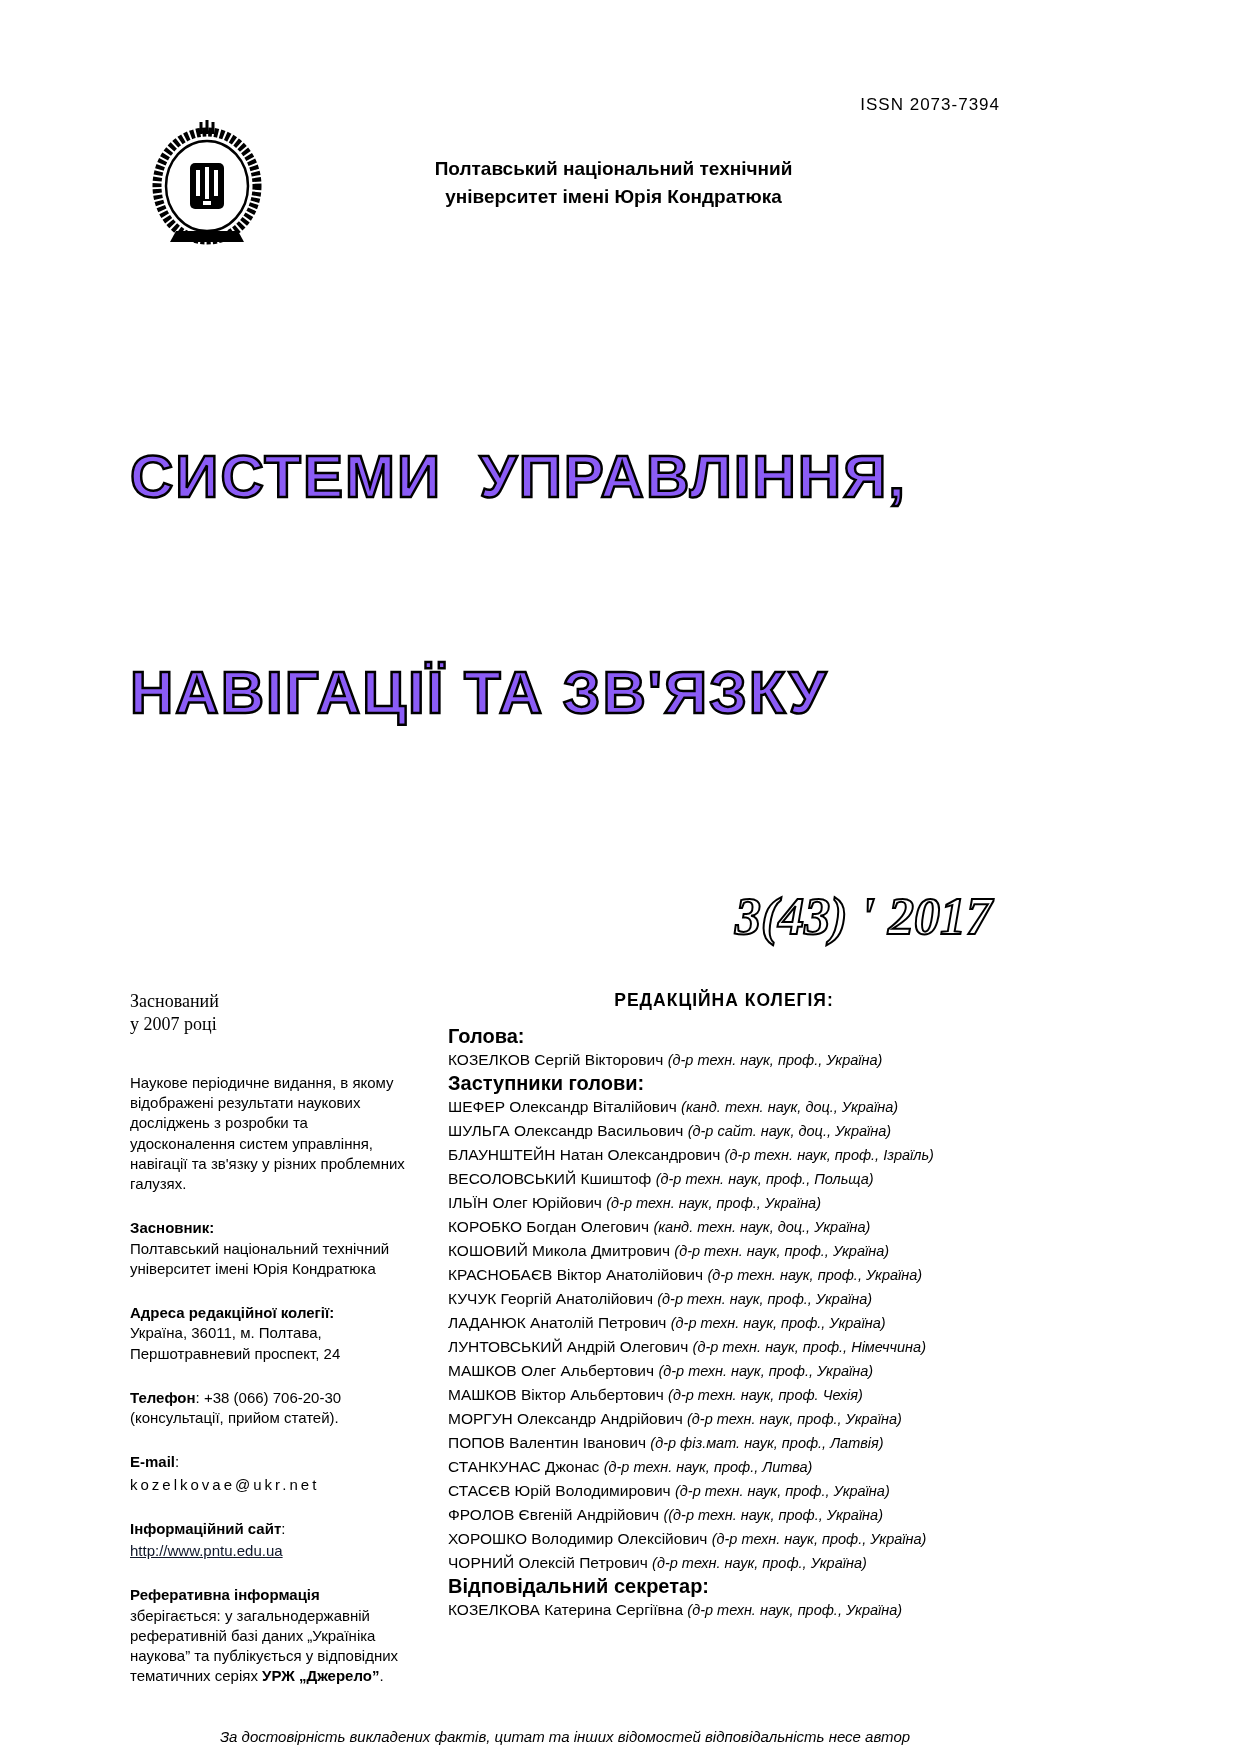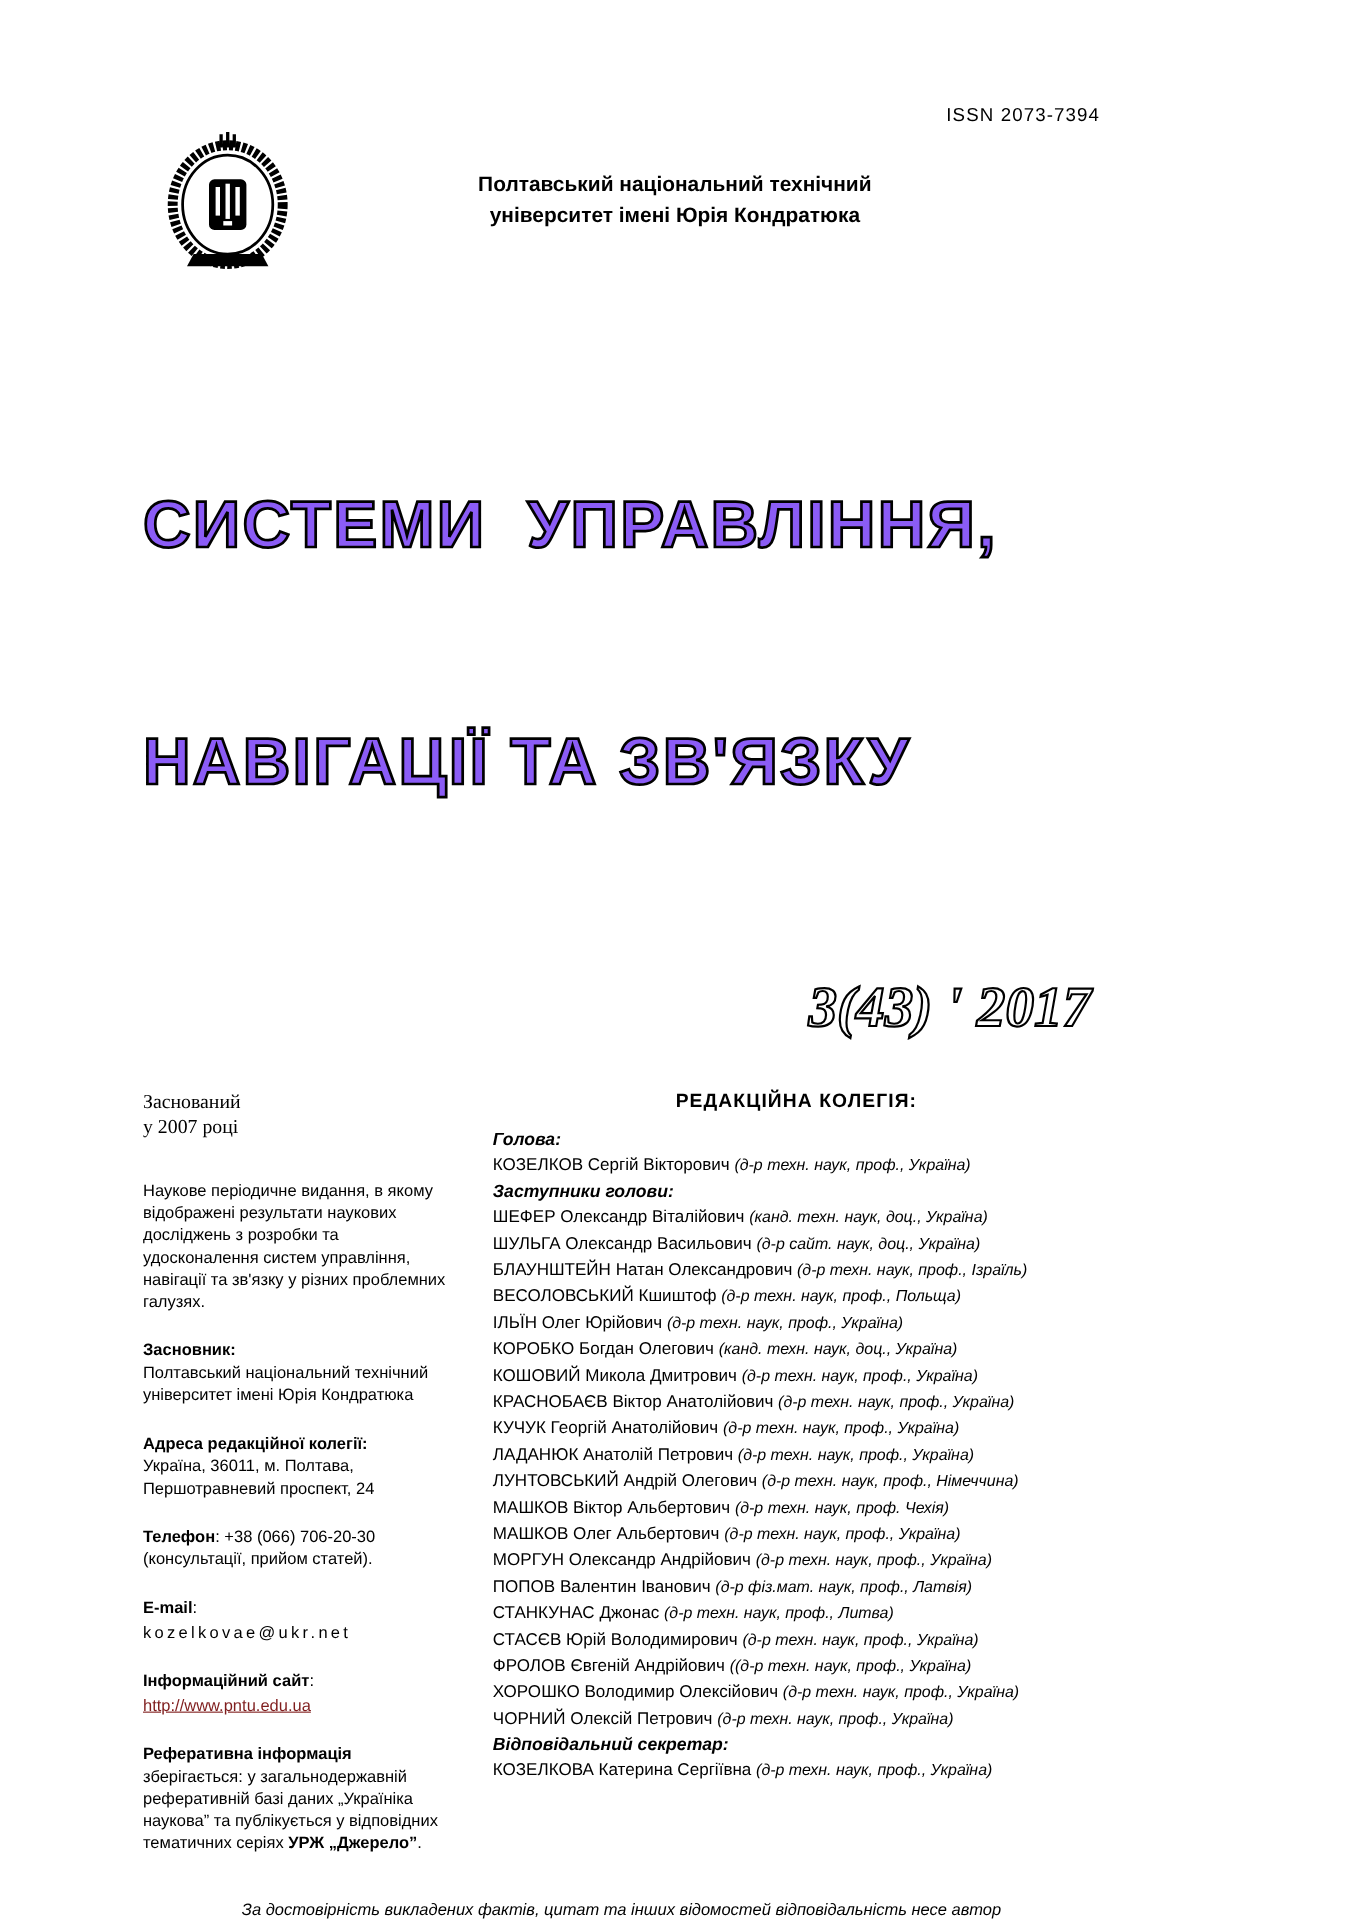--- a/index.html
+++ b/index.html
@@ -63,34 +63,33 @@
 
   .founded {
     font-family: "Liberation Serif", serif;
     font-size: 18px;
     line-height: 1.3;
   }
   .desc { margin-top: 36px; line-height: 1.35; }
   .left-block { margin-top: 24px; line-height: 1.35; }
   .block-label { font-weight: bold; }
   .email-value { letter-spacing: 3px; margin-top: 2px; }
-  .site-url { text-decoration: underline; color: #7f1d1d; display: inline-block; margin-top: 2px; }
+  .site-url { text-decoration: underline; color: #0f172a; display: inline-block; margin-top: 2px; }
   .abstract-bold { font-weight: bold; }
 
   .board-title {
     text-align: center;
     font-weight: bold;
     font-size: 17.5px;
     letter-spacing: 1px;
     margin-bottom: 14px;
   }
   .section-label {
     font-weight: bold;
-    font-style: italic;
-    font-size: 16px;
+    font-size: 20px;
     line-height: 23px;
   }
   .member-line { font-size: 15.5px; line-height: 23px; white-space: nowrap; }
   .member-detail { font-style: italic; font-size: 14.5px; }
 
   .footer {
     margin-top: 40px;
     text-align: center;
     font-style: italic;
     font-size: 15px;
@@ -214,23 +213,23 @@
             <div class="member-line"><span class="member-name">КОШОВИЙ Микола Дмитрович</span> <span class="member-detail">(д-р техн. наук, проф., Україна)</span></div>
 
             <div class="member-line"><span class="member-name">КРАСНОБАЄВ Віктор Анатолійович</span> <span class="member-detail">(д-р техн. наук, проф., Україна)</span></div>
 
             <div class="member-line"><span class="member-name">КУЧУК Георгій Анатолійович</span> <span class="member-detail">(д-р техн. наук, проф., Україна)</span></div>
 
             <div class="member-line"><span class="member-name">ЛАДАНЮК Анатолій Петрович</span> <span class="member-detail">(д-р техн. наук, проф., Україна)</span></div>
 
             <div class="member-line"><span class="member-name">ЛУНТОВСЬКИЙ Андрій Олегович</span> <span class="member-detail">(д-р техн. наук, проф., Німеччина)</span></div>
 
+            <div class="member-line"><span class="member-name">МАШКОВ Олег Альбертович</span> <span class="member-detail">(д-р техн. наук, проф., Україна)</span></div>
+
             <div class="member-line"><span class="member-name">МАШКОВ Віктор Альбертович</span> <span class="member-detail">(д-р техн. наук, проф. Чехія)</span></div>
-
-            <div class="member-line"><span class="member-name">МАШКОВ Олег Альбертович</span> <span class="member-detail">(д-р техн. наук, проф., Україна)</span></div>
 
             <div class="member-line"><span class="member-name">МОРГУН Олександр Андрійович</span> <span class="member-detail">(д-р техн. наук, проф., Україна)</span></div>
 
             <div class="member-line"><span class="member-name">ПОПОВ Валентин Іванович</span> <span class="member-detail">(д-р фіз.мат. наук, проф., Латвія)</span></div>
 
             <div class="member-line"><span class="member-name">СТАНКУНАС Джонас</span> <span class="member-detail">(д-р техн. наук, проф., Литва)</span></div>
 
             <div class="member-line"><span class="member-name">СТАСЄВ Юрій Володимирович</span> <span class="member-detail">(д-р техн. наук, проф., Україна)</span></div>
 
             <div class="member-line"><span class="member-name">ФРОЛОВ Євгеній Андрійович</span> <span class="member-detail">((д-р техн. наук, проф., Україна)</span></div>

